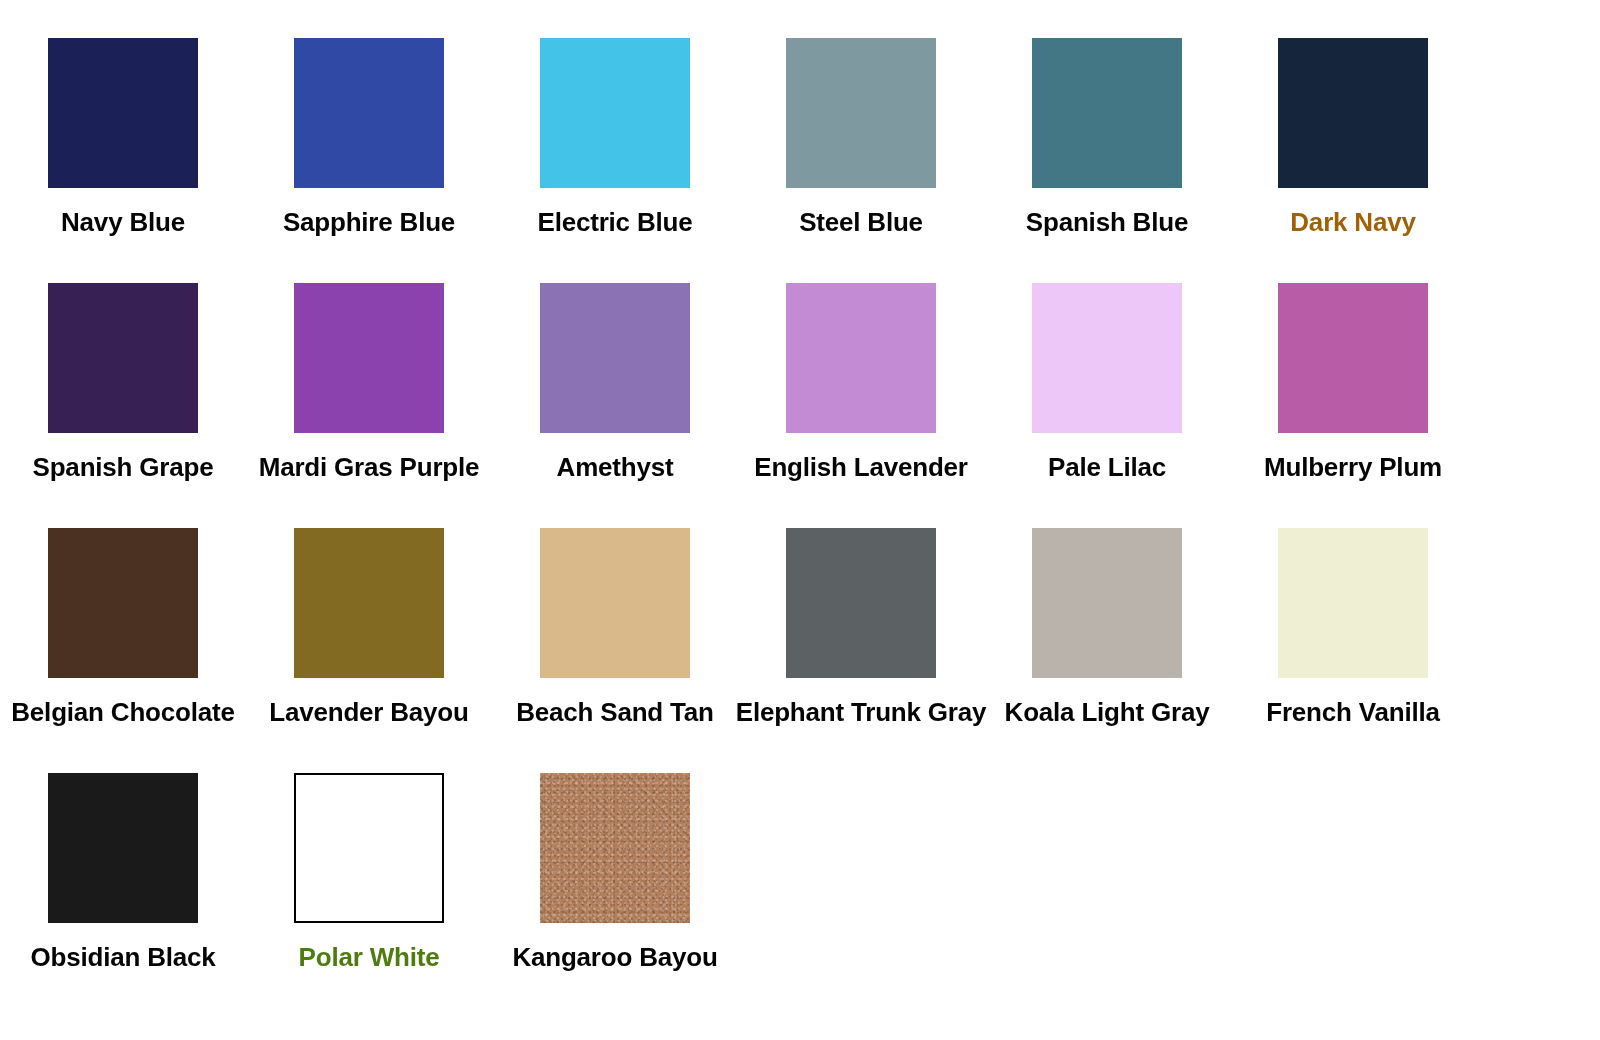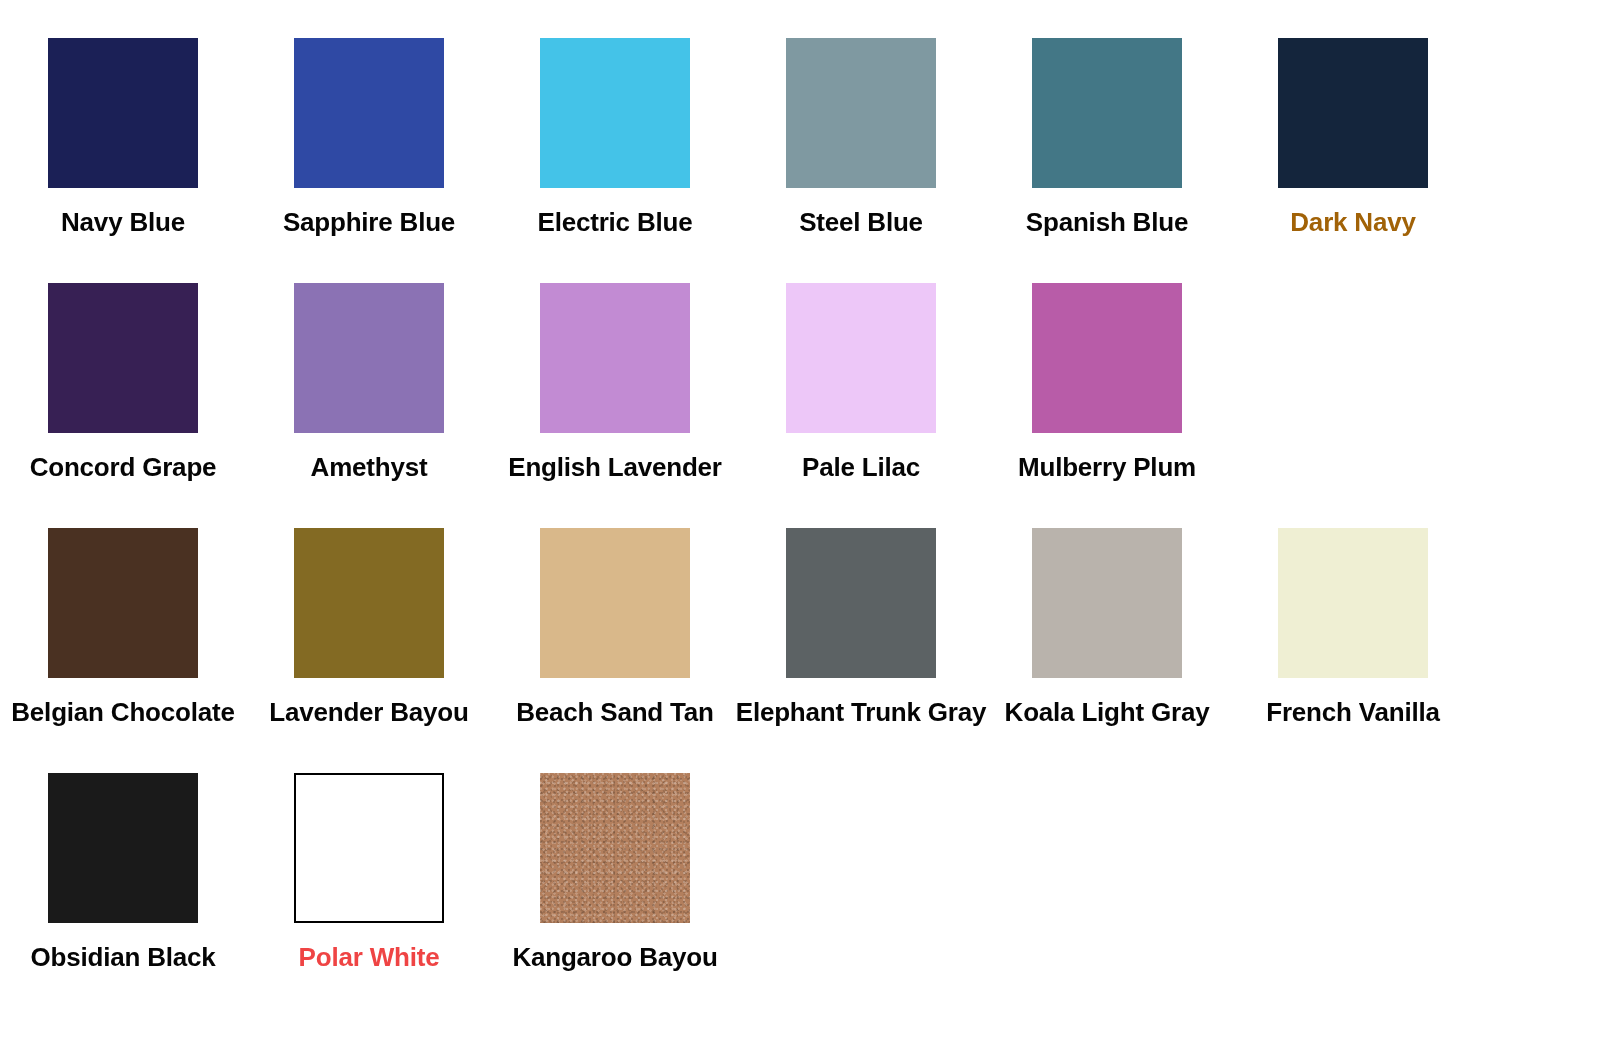--- a/index.html
+++ b/index.html
@@ -118,21 +118,25 @@
         <div class="swatch-label" style="color: rgb(5, 5, 5);">Spanish Blue</div>
       </div>
       <div class="swatch-cell">
         <div class="swatch-chip" style="background-color: rgb(20, 37, 60);"></div>
         <div class="swatch-label" style="color: #a16207;">Dark Navy</div>
       </div>
     </div>
     <div class="swatch-row">
       <div class="swatch-cell">
         <div class="swatch-chip" style="background-color: rgb(55, 32, 84);"></div>
-        <div class="swatch-label" style="color: rgb(5, 5, 5);">Concord Grape</div>
+        <div class="swatch-label" style="color: rgb(5, 5, 5);">Spanish Grape</div>
+      </div>
+      <div class="swatch-cell">
+        <div class="swatch-chip" style="background-color: rgb(139, 66, 174);"></div>
+        <div class="swatch-label" style="color: rgb(5, 5, 5);">Mardi Gras Purple</div>
       </div>
       <div class="swatch-cell">
         <div class="swatch-chip" style="background-color: rgb(139, 114, 180);"></div>
         <div class="swatch-label" style="color: rgb(5, 5, 5);">Amethyst</div>
       </div>
       <div class="swatch-cell">
         <div class="swatch-chip" style="background-color: rgb(194, 139, 211);"></div>
         <div class="swatch-label" style="color: rgb(5, 5, 5);">English Lavender</div>
       </div>
       <div class="swatch-cell">
@@ -170,20 +174,20 @@
         <div class="swatch-label" style="color: rgb(5, 5, 5);">French Vanilla</div>
       </div>
     </div>
     <div class="swatch-row">
       <div class="swatch-cell">
         <div class="swatch-chip" style="background-color: rgb(26, 26, 26);"></div>
         <div class="swatch-label" style="color: rgb(5, 5, 5);">Obsidian Black</div>
       </div>
       <div class="swatch-cell">
         <div class="swatch-chip outlined" style="background-color: rgb(255, 255, 255);"></div>
-        <div class="swatch-label" style="color: #ef4444;">Polar White</div>
+        <div class="swatch-label" style="color: #4d7c0f;">Polar White</div>
       </div>
       <div class="swatch-cell">
         <div class="swatch-chip textured" style="background-color: rgb(179, 127, 93);"></div>
         <div class="swatch-label" style="color: rgb(5, 5, 5);">Kangaroo Bayou</div>
       </div>
     </div>
   </div>
 
 </body></html>

